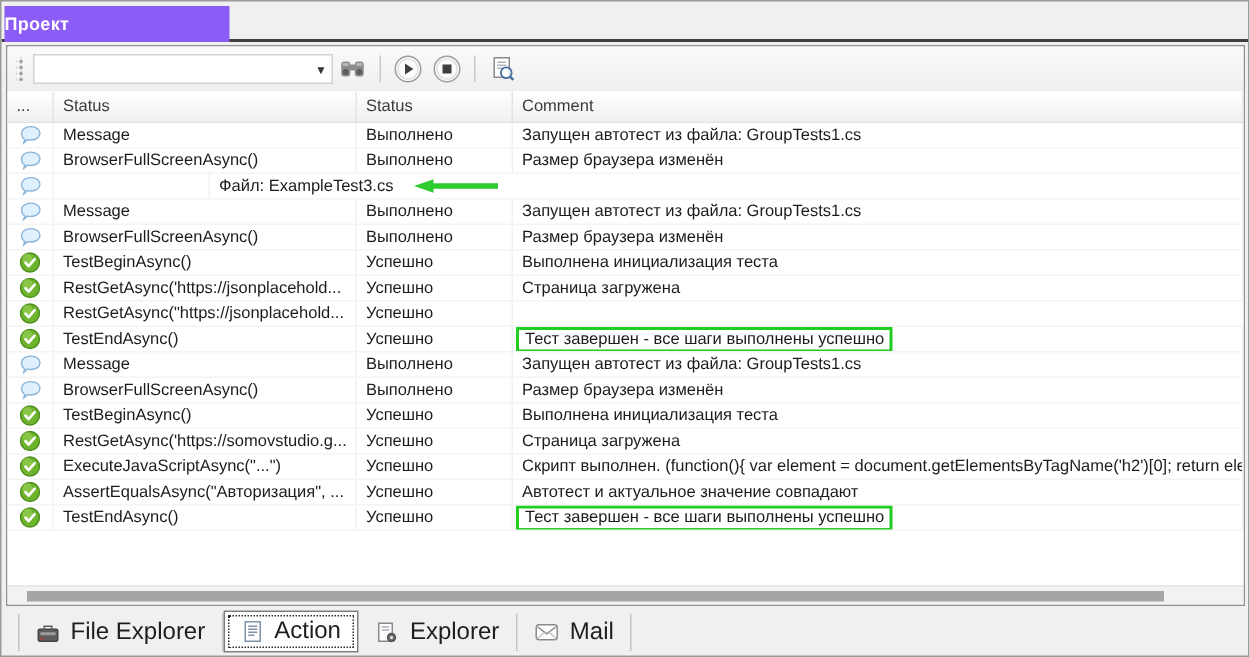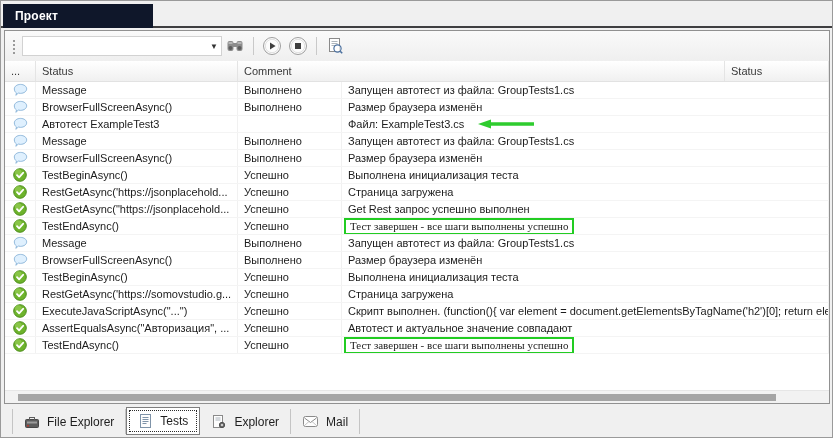--- a/index.html
+++ b/index.html
@@ -1,22 +1,22 @@
 <!DOCTYPE html>
 <html><head>
 <meta charset="utf-8">
 <style>
   html,body{margin:0;padding:0;background:#e8e8e8;font-family:"Liberation Sans",sans-serif;}
   *{box-sizing:border-box;}
   .screen{position:relative;width:833px;height:438px;background:#f0f0f0;border:1px solid #9a9a9a;overflow:hidden;}
 
   
   .top-strip{position:absolute;left:0;top:0;width:100%;height:27px;border-bottom:2px solid #3f3f41;}
-  .top-tab{position:absolute;left:2px;top:3px;width:150px;height:24px;background:#0f172a;color:#fff;
-           font-size:12px;font-weight:bold;line-height:24px;padding-left:12px;letter-spacing:.2px;}
+  .top-tab{position:absolute;left:2px;top:3px;width:150px;height:24px;background:#8b5cf6;color:#fff;
+           font-size:12px;font-weight:bold;line-height:24px;padding-left:0;letter-spacing:.2px;}
 
   
   .panel{position:absolute;left:3px;top:29px;width:826px;height:374px;background:#fff;border:1px solid #919191;
          display:flex;flex-direction:column;}
 
   
   .toolbar{height:30px;background:linear-gradient(#fafafa,#efefef);display:flex;align-items:center;padding:0 6px;flex:0 0 auto;}
   .grip{width:5px;height:16px;margin-right:6px;background-image:radial-gradient(#9a9a9a 1px,transparent 1.2px);
         background-size:4px 4px;background-position:1px 1px;cursor:move;}
   .combo{width:200px;height:20px;background:#fff;border:1px solid #d2d2d2;display:flex;align-items:center;position:relative;}
@@ -34,31 +34,31 @@
   .c-icon{width:31px;flex:0 0 auto;}
   .c-action{width:202px;flex:0 0 auto;}
   .c-status{width:104px;flex:0 0 auto;}
   .c-comment{flex:1;}
   .grid-body{flex:1;overflow:hidden;}
   .row{height:17px;display:flex;align-items:center;border-bottom:1px solid #f4f4f4;font-size:11px;color:#1c1c1c;}
   .cell{display:flex;align-items:center;height:100%;border-right:1px solid #f1f1f1;padding-left:6px;
         overflow:hidden;white-space:nowrap;}
   .cell-icon{justify-content:center;padding-left:0;}
   .ctext{display:inline-block;line-height:13px;}
-  .ctext.boxed{border:2px solid #22cc22;padding:0 4px;margin-left:-4px;font-family:Liberation Serif, serif;}
+  .ctext.boxed{border:2px solid #22cc22;padding:0 4px;margin-left:-4px;}
   .g-arrow{margin-left:14px;flex:0 0 auto;display:inline-flex;}
 
   
   .hscroll{flex:0 0 auto;height:13px;background:#f2f2f2;border-top:1px solid #e6e6e6;position:relative;}
   .hthumb{position:absolute;left:13px;top:3px;height:7px;width:758px;background:#a5a5a5;}
 
   
   .bottom-strip{position:absolute;left:3px;top:405px;width:826px;height:30px;background:#f0f0f0;
                 display:flex;align-items:flex-end;padding-left:8px;}
-  .btab{display:flex;align-items:center;gap:7px;height:25px;padding:0 11px;font-size:12px;color:#1e1e1e;
+  .btab{display:flex;align-items:center;gap:7px;height:25px;padding:0 11px;font-size:16px;color:#1e1e1e;
         border-right:1px solid #c4c4c4;cursor:pointer;background:transparent;margin-bottom:2px;}
   .btab:first-child{border-left:1px solid #c4c4c4;}
   .btab.active{background:#fff;border:1px solid #7d7d7d;height:28px;margin-bottom:1px;
                outline:1px dotted #2b2b2b;outline-offset:-4px;}
   .ticon{display:inline-flex;}
 </style>
 </head>
 <body>
 
 <div class="screen">
@@ -119,22 +119,22 @@
               <path d="M14.2 14.2l2 2" stroke="#4a6f9e" stroke-width="1.6"></path>
             </svg>
         </span>
       </button>
     </div>
 
     <div class="grid">
       <div class="grid-header">
         <div class="hcell c-icon">...</div>
         <div class="hcell c-action">Status</div>
+        <div class="hcell c-status">Status</div>
         <div class="hcell c-comment">Comment</div>
-        <div class="hcell c-status">Status</div>
       </div>
       <div class="grid-body">
   <div class="row">
     <div class="cell cell-icon c-icon">
       <span class="ticon">
         <svg width="15" height="14" viewBox="0 0 16 15">
                   <path d="M8 1.5c3.7 0 6.6 2.1 6.6 4.8S11.7 11.1 8 11.1c-.8 0-1.6-.1-2.3-.3L3 13.2l.7-2.5C2.3 9.8 1.4 8.4 1.4 6.3 1.4 3.6 4.3 1.5 8 1.5z" fill="#dff0fe" stroke="#8ab4d8"></path>
                 </svg>
       </span>
 
@@ -174,23 +174,20 @@
 
   <div class="row">
     <div class="cell cell-icon c-icon">
       <span class="ticon">
         <svg width="15" height="14" viewBox="0 0 16 15">
                   <path d="M8 1.5c3.7 0 6.6 2.1 6.6 4.8S11.7 11.1 8 11.1c-.8 0-1.6-.1-2.3-.3L3 13.2l.7-2.5C2.3 9.8 1.4 8.4 1.4 6.3 1.4 3.6 4.3 1.5 8 1.5z" fill="#dff0fe" stroke="#8ab4d8"></path>
                 </svg>
       </span>
 
     </div>
-    <div class="cell cell-action c-action">
-              <span class="ctext">Автотест ExampleTest3</span>
-            </div>
     <div class="cell cell-status c-status">
               <span class="ctext"></span>
             </div>
     <div class="cell cell-comment c-comment">
       <span class="ctext">Файл: ExampleTest3.cs</span>
       <span class="g-arrow">
         <svg width="56" height="10" viewBox="0 0 56 10">
                   <polygon points="0,5 13,0.5 13,3.2 56,3.2 56,6.8 13,6.8 13,9.5" fill="#2ecc2e"></polygon>
                 </svg>
       </span>
@@ -295,24 +292,20 @@
                   <path d="M4 7.2l2.1 2.2 4-4.6" stroke="#fff" stroke-width="1.8" fill="none" stroke-linecap="round" stroke-linejoin="round"></path>
                 </svg>
       </span>
     </div>
     <div class="cell cell-action c-action">
               <span class="ctext">RestGetAsync("https://jsonplacehold...</span>
             </div>
     <div class="cell cell-status c-status">
               <span class="ctext">Успешно</span>
             </div>
-    <div class="cell cell-comment c-comment">
-      <span class="ctext">Get Rest запрос успешно выполнен</span>
-
-    </div>
   </div>
 
   <div class="row">
     <div class="cell cell-icon c-icon">
 
       <span class="ticon">
         <svg width="14" height="14" viewBox="0 0 14 14">
                   <circle cx="7" cy="7" r="6.3" fill="#6db32b" stroke="#4e8f1e"></circle>
                   <circle cx="5.3" cy="4.6" r="3.4" fill="#93cc52" opacity="0.75"></circle>
                   <path d="M4 7.2l2.1 2.2 4-4.6" stroke="#fff" stroke-width="1.8" fill="none" stroke-linecap="round" stroke-linejoin="round"></path>
@@ -512,21 +505,21 @@
 
   <div class="btab active">
 
     <span class="ticon">
       <svg width="15" height="16" viewBox="0 0 15 16">
             <rect x="2.5" y="1.5" width="10" height="13" fill="#fdfdfd" stroke="#7f93a8"></rect>
             <path d="M4.5 4.5h6M4.5 6.5h6M4.5 8.5h6M4.5 10.5h4" stroke="#7f93a8" fill="none"></path>
           </svg>
     </span>
 
-    <span class="tlabel">Tests</span>
+    <span class="tlabel">Action</span>
   </div>
 
   <div class="btab">
 
     <span class="ticon">
       <svg width="16" height="16" viewBox="0 0 16 16">
             <rect x="2.5" y="1.5" width="9" height="12" fill="#fdfdfd" stroke="#8a8a8a"></rect>
             <path d="M4.5 4h5M4.5 6h5" stroke="#aab2ba" fill="none"></path>
             <g stroke="#5f5f5f" stroke-width="1.4">
               <path d="M11 8v6M8 11h6M8.9 8.9l4.2 4.2M13.1 8.9l-4.2 4.2"></path>

